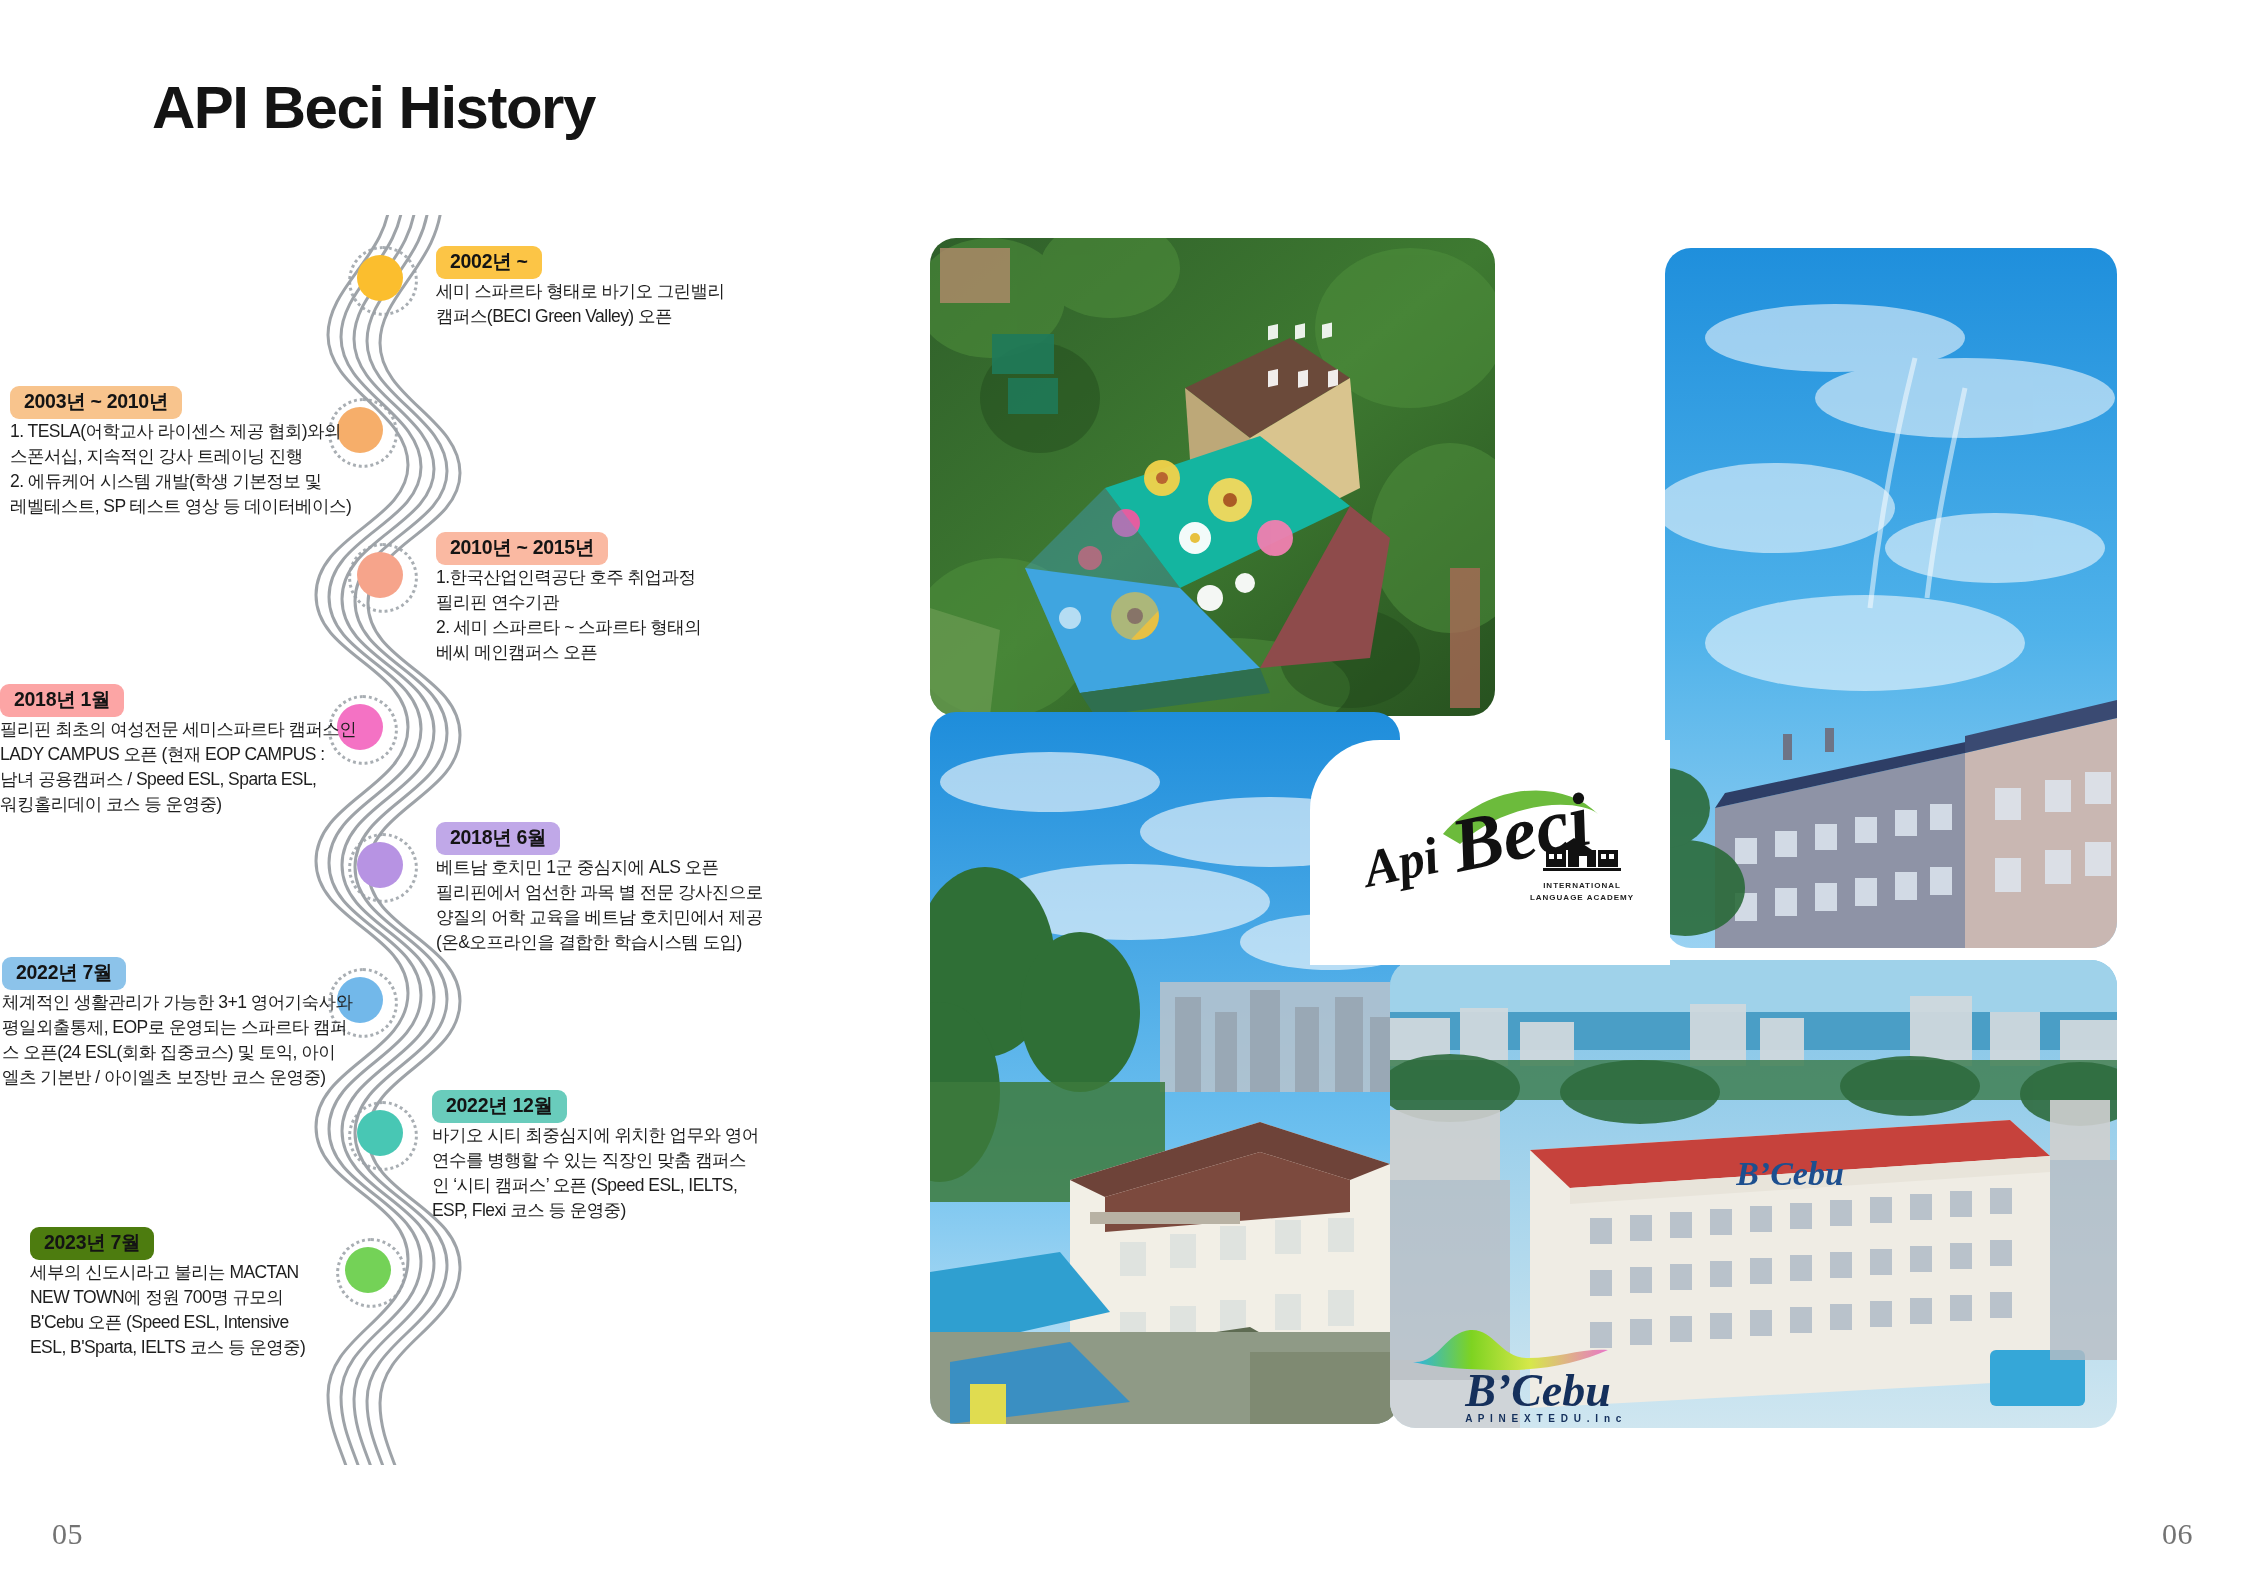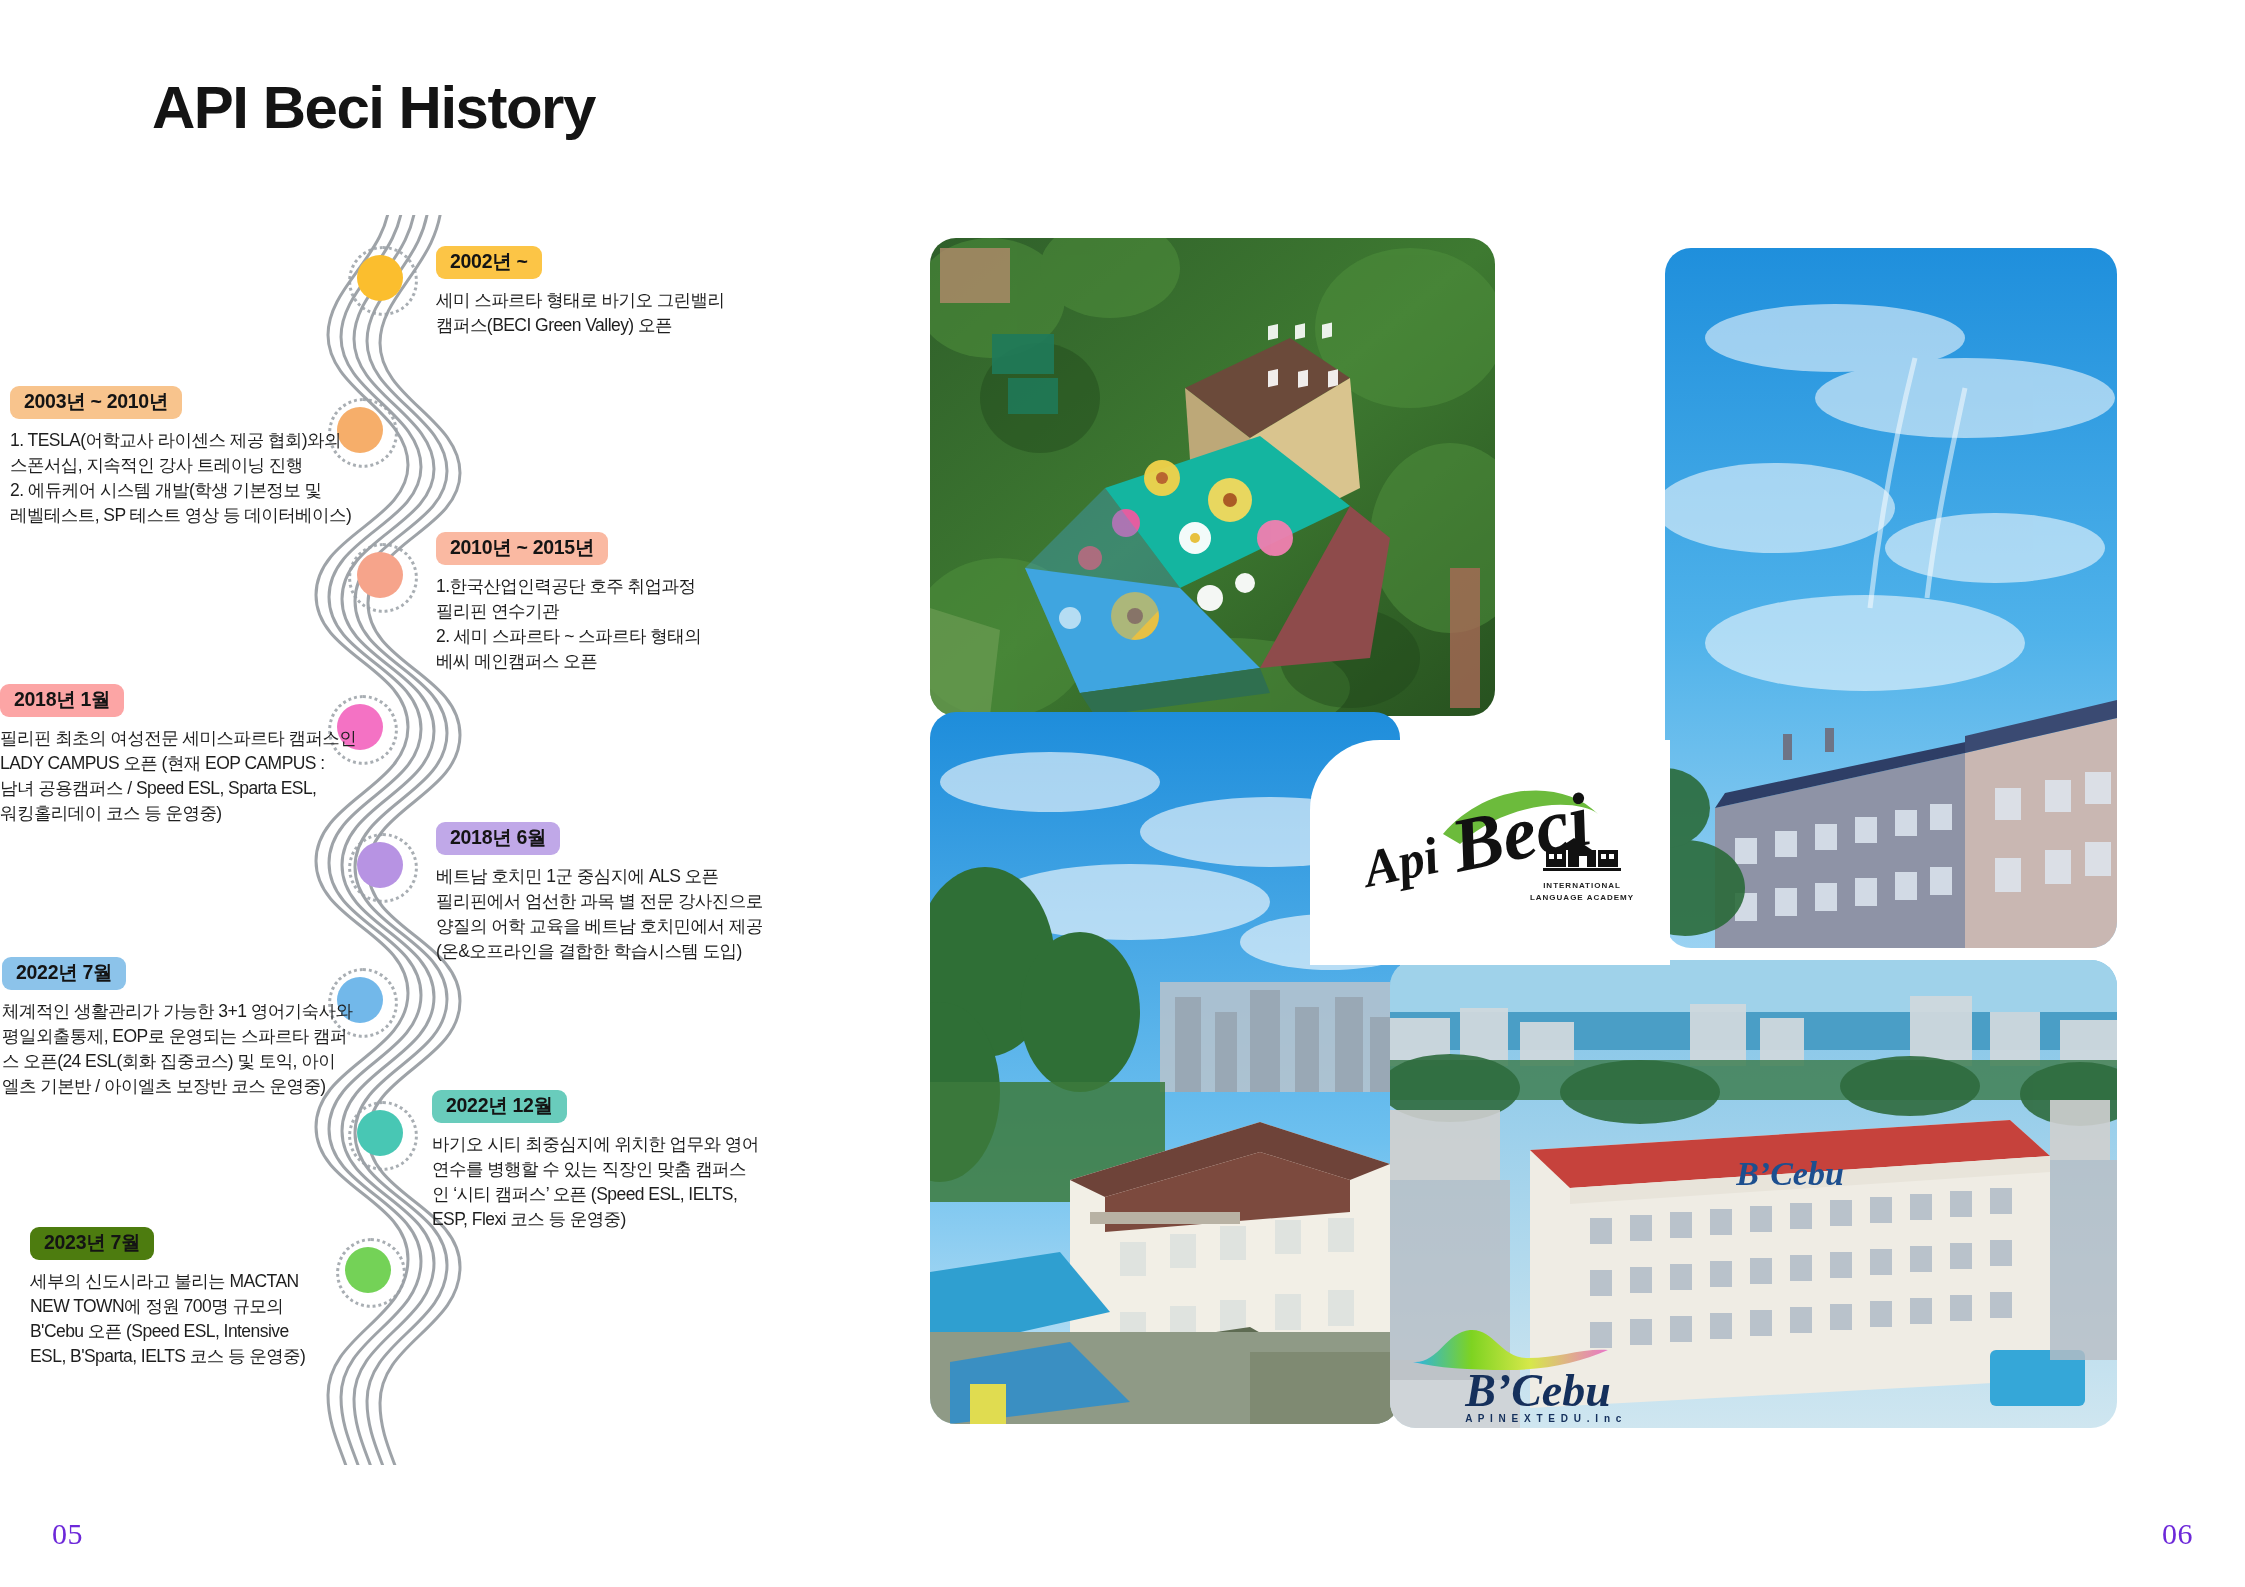--- a/index.html
+++ b/index.html
@@ -15,21 +15,21 @@
   .page-title {
     position: absolute; left: 152px; top: 78px;
     font-size: 60px; font-weight: 800; letter-spacing: -1.5px;
     color: #141414; line-height: 1;
   }
 
   
   .page-num {
     position: absolute; bottom: 36px;
     font-family: "Liberation Serif", "DejaVu Serif", serif;
-    font-size: 30px; color: #6d28d9; letter-spacing: 0.5px;
+    font-size: 30px; color: #737373; letter-spacing: 0.5px;
   }
   .page-num.left  { left: 52px; }
   .page-num.right { right: 52px; }
 
   
   #timeline { position: absolute; left: 90px; top: 215px; width: 730px; height: 1250px; }
   #wave-svg { position: absolute; left: 0; top: 0; width: 730px; height: 1250px; }
 
   .node { position: absolute; }
   .dot {
@@ -45,21 +45,21 @@
   .entry { position: absolute; width: 330px; }
   .entry.right { text-align: left; }
   .entry.left  { text-align: left; }
 
   .badge {
     display: inline-block; padding: 5px 14px 7px; border-radius: 9px;
     font-size: 19.5px; font-weight: 800; color: #141414; letter-spacing: -0.3px;
     line-height: 1.1; white-space: nowrap; margin-top: 9px;
   }
   .desc {
-    margin-top: 9px; font-size: 17.5px; line-height: 1.42;
+    font-size: 17.5px; line-height: 1.42;
     color: #1e1e1e; letter-spacing: -0.55px; white-space: pre-line;
   }
 
   
   .photo { position: absolute; overflow: hidden; }
   .photo.r1 { left: 930px;  top: 238px;  width: 565px; height: 478px; border-radius: 26px; }
   .photo.r2 { left: 1665px; top: 248px;  width: 452px; height: 700px; border-radius: 26px; }
   .photo.r3 { left: 930px;  top: 712px;  width: 470px; height: 712px; border-radius: 26px; }
   .photo.r4 { left: 1390px; top: 960px;  width: 727px; height: 468px; border-radius: 26px; }
 

